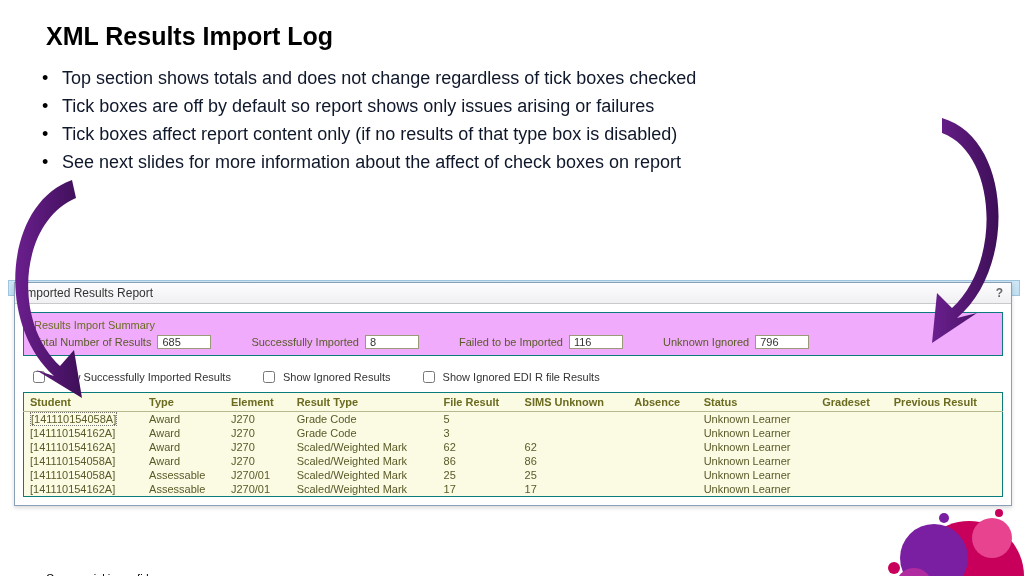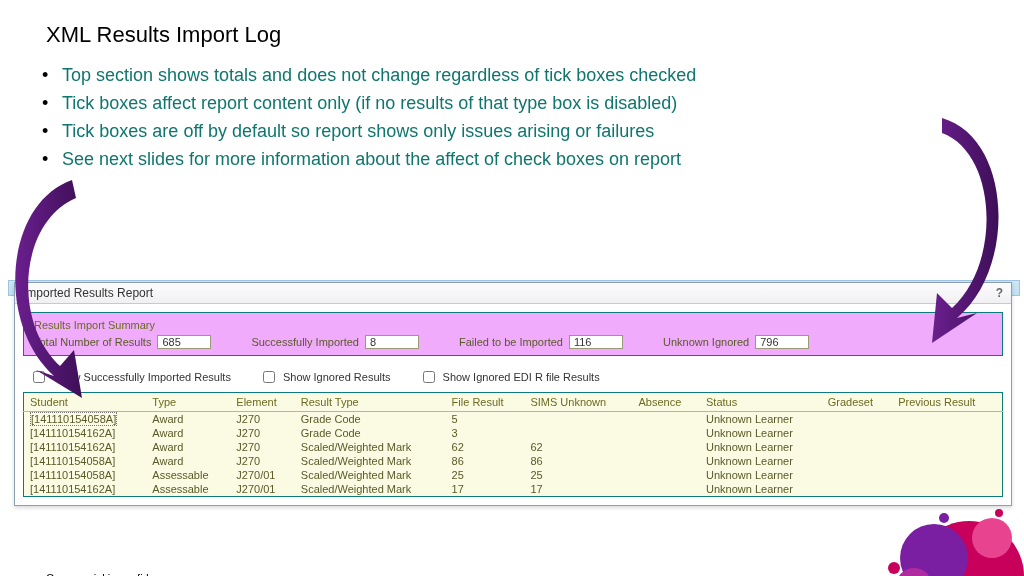--- a/index.html
+++ b/index.html
@@ -1,36 +1,36 @@
 <!DOCTYPE html>
 <html><head>
 <meta charset="utf-8">
 <style>
   html,body{margin:0;padding:0;width:1024px;height:576px;background:#fff;font-family:Arial,Helvetica,sans-serif;overflow:hidden;position:relative}
   .slide{position:relative;width:1024px;height:576px}
-  h1{font-size:22px;font-weight:400;margin:22px 0 14px 46px;color:#000}
+  h1{font-size:25px;font-weight:700;margin:22px 0 14px 46px;color:#000}
   ul.bullets{list-style:none;margin:0 0 0 38px;padding:0}
-  ul.bullets li{font-size:18px;color:#0f766e;line-height:1.55;padding-left:24px;position:relative}
+  ul.bullets li{font-size:18px;color:#0f172a;line-height:1.55;padding-left:24px;position:relative}
   ul.bullets li::before{content:"•";position:absolute;left:4px;top:0;color:#000}
 
   .app{position:absolute;left:14px;top:260px;width:996px;border:1px solid #8aa0b8;background:#fff;box-shadow:0 2px 4px rgba(0,0,0,.15)}
   .titlebar{background:linear-gradient(#fdfdff,#f0f0f2);border-bottom:1px solid #c9c9c9;font-size:12px;padding:3px 8px;color:#333;display:flex;align-items:center;justify-content:space-between}
   .titlebar .q{font-weight:700;color:#666}
   .summary{margin:8px;border:1px solid #0b7b7b;background:#f0abfc;padding:6px 10px}
   .summary-title{font-size:11px;color:#6b6b20;margin-bottom:4px}
   .summary-row{display:flex;gap:40px;flex-wrap:wrap;font-size:11px;color:#5a5a28}
   .summary-row .field{display:flex;align-items:center;gap:6px}
   .summary-row .box{display:inline-block;min-width:44px;border:1px solid #9a9a78;background:#fff;padding:0 4px;font-size:11px;color:#333;text-align:left}
 
   .checks{display:flex;gap:28px;padding:4px 14px 6px;font-size:11px;color:#333}
   .checks label{display:flex;align-items:center;gap:5px}
   .checks input{width:12px;height:12px}
 
   table.grid{width:calc(100% - 16px);margin:0 8px 8px;border:1px solid #0b7b7b;border-collapse:collapse;background:#fbfbe4;font-size:11px;color:#5a5a28}
-  table.grid th{background:#fbfbe4;border-bottom:1px solid #b8b890;text-align:left;font-weight:400;padding:3px 6px;color:#6b6b20}
+  table.grid th{background:#fbfbe4;border-bottom:1px solid #b8b890;text-align:left;font-weight:700;padding:3px 6px;color:#6b6b20}
   table.grid td{padding:1px 6px;white-space:nowrap}
   table.grid td.student{color:#5a5a28}
   table.grid tr.dotted td.student span{border:1px dotted #777}
 
   
   .arrow{position:absolute;pointer-events:none}
   .arrow svg{display:block}
 
   
   .splash{position:absolute;right:0;bottom:0;width:230px;height:140px;pointer-events:none}
@@ -41,22 +41,22 @@
   .bluestrip{position:absolute;left:8px;top:258px;width:1010px;height:14px;background:linear-gradient(#cfe6f5,#bfdff2);border:1px solid #9fc5df}
 </style>
 </head>
 <body>
 <div class="slide">
 
 <h1>XML Results Import Log</h1>
 
 <ul class="bullets">
   <li>Top section shows totals and does not change regardless of tick boxes checked</li>
+  <li>Tick boxes are off by default so report shows only issues arising or failures</li>
   <li>Tick boxes affect report content only (if no results of that type box is disabled)</li>
-  <li>Tick boxes are off by default so report shows only issues arising or failures</li>
   <li>See next slides for more information about the affect of check boxes on report</li>
 </ul>
 
 <div class="bluestrip"></div>
 
 <div class="app">
   <div class="titlebar">
     <span>Imported Results Report</span>
     <span class="q">?</span>
   </div>

